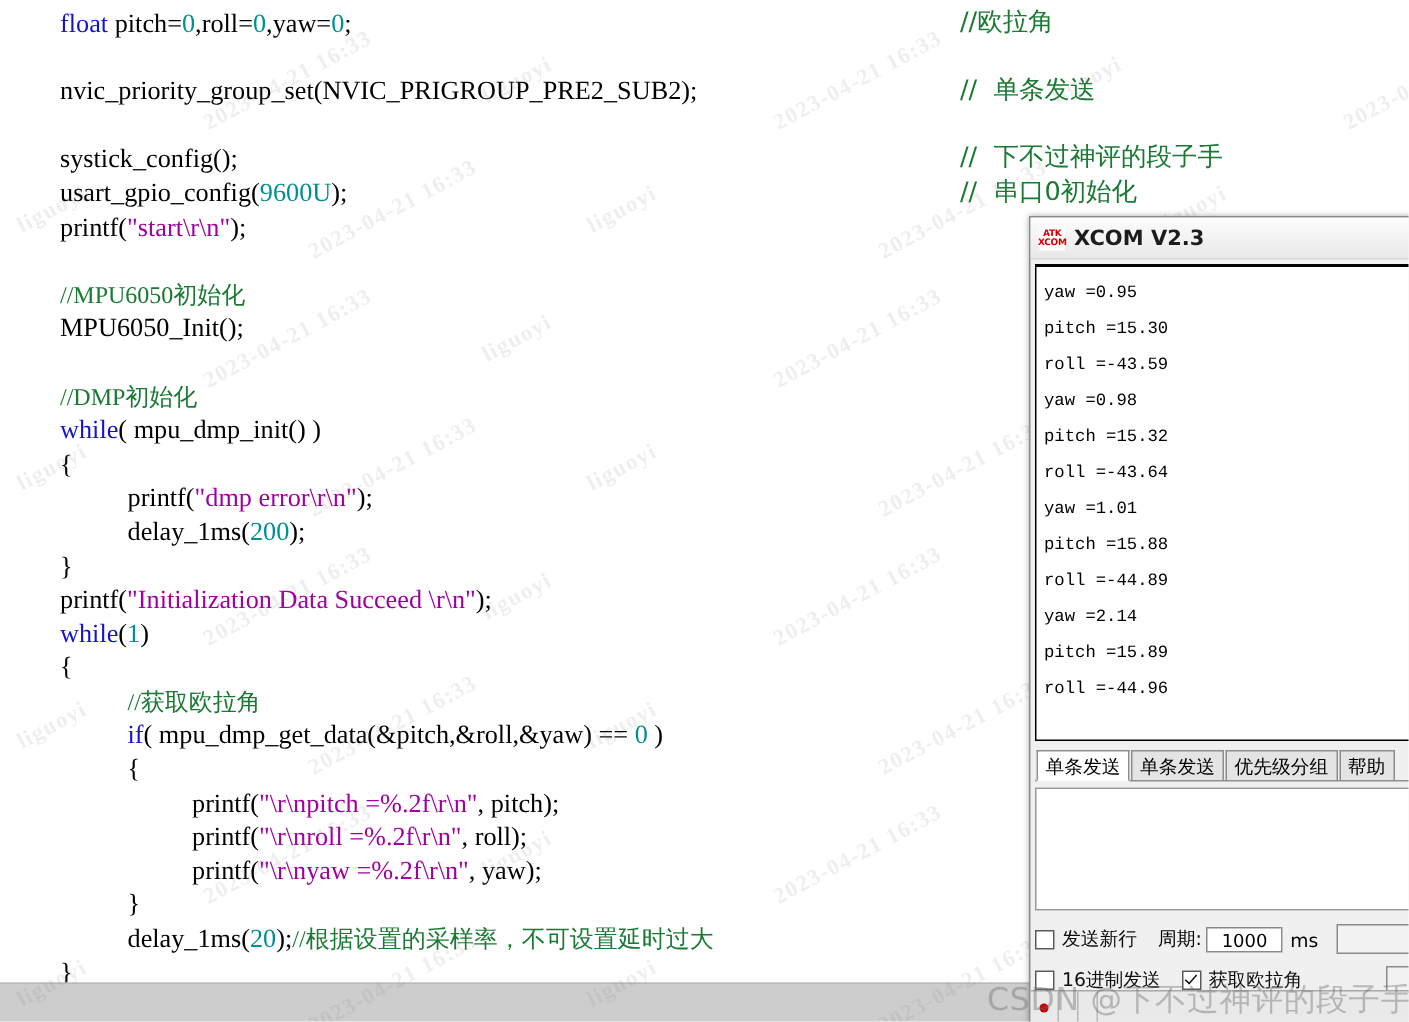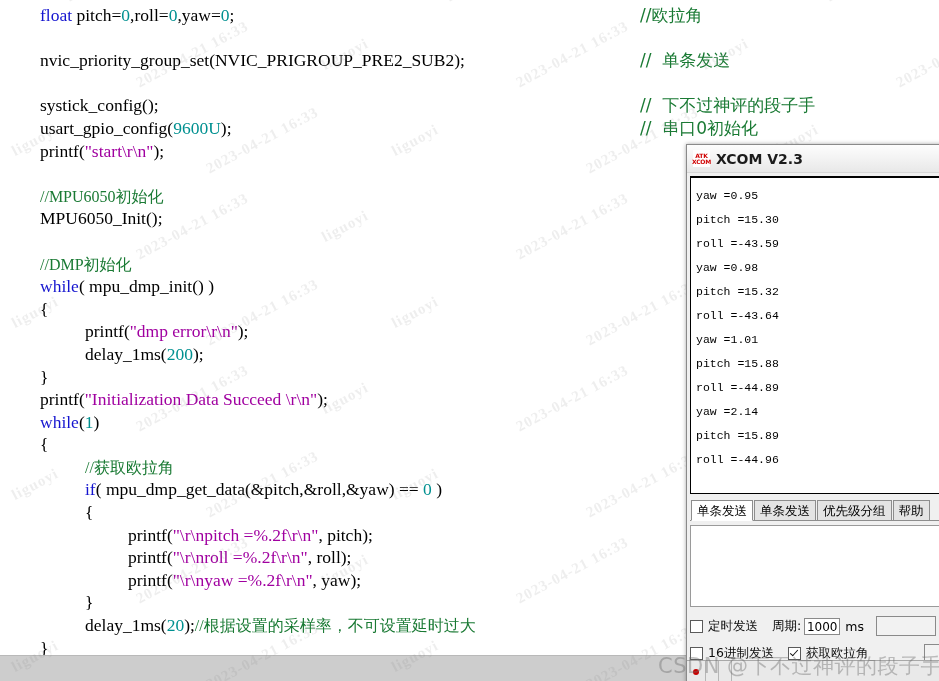--- a/index.html
+++ b/index.html
@@ -217,21 +217,21 @@
     position:absolute;
     left:3px;top:0px;
     width:3px;height:7px;
     border:solid #111;
     border-width:0 1.6px 1.6px 0;
     transform:rotate(42deg);
   }
   .lbl{margin-right:14px;white-space:nowrap;color:#0d0d0d;}
   #period-label{margin-right:3px;white-space:nowrap;}
   #period-input{
-    width:36px;height:17px;
+    width:51px;height:17px;
     border:1px solid #8a8a8a;
     background:#fff;
     font-size:12px;
     text-align:center;
     line-height:17px;
     font-family:"DejaVu Sans","Liberation Sans",sans-serif;
     box-sizing:border-box;
   }
   #ms-unit{margin-left:5px;margin-right:12px;}
   #send-button{
@@ -368,21 +368,21 @@
         <div class="tab active">单条发送</div>
         <div class="tab">单条发送</div>
         <div class="tab">优先级分组</div>
         <div class="tab">帮助</div>
       </div>
 
     <div id="send-area"></div>
 
     <div id="opts-row1">
       <span class="cb" id="cb-timed"></span>
-      <span class="lbl">定时发送</span>
+      <span class="lbl">发送新行</span>
       <span id="period-label">周期:</span>
       <span id="period-input">1000</span>
       <span id="ms-unit">ms</span>
       <span id="send-button"></span>
     </div>
 
     <div id="opts-row2">
       <span class="cb" id="cb-hex"></span>
       <span class="lbl">16进制发送</span>
       <span class="cb checked" id="cb-newline"></span>

